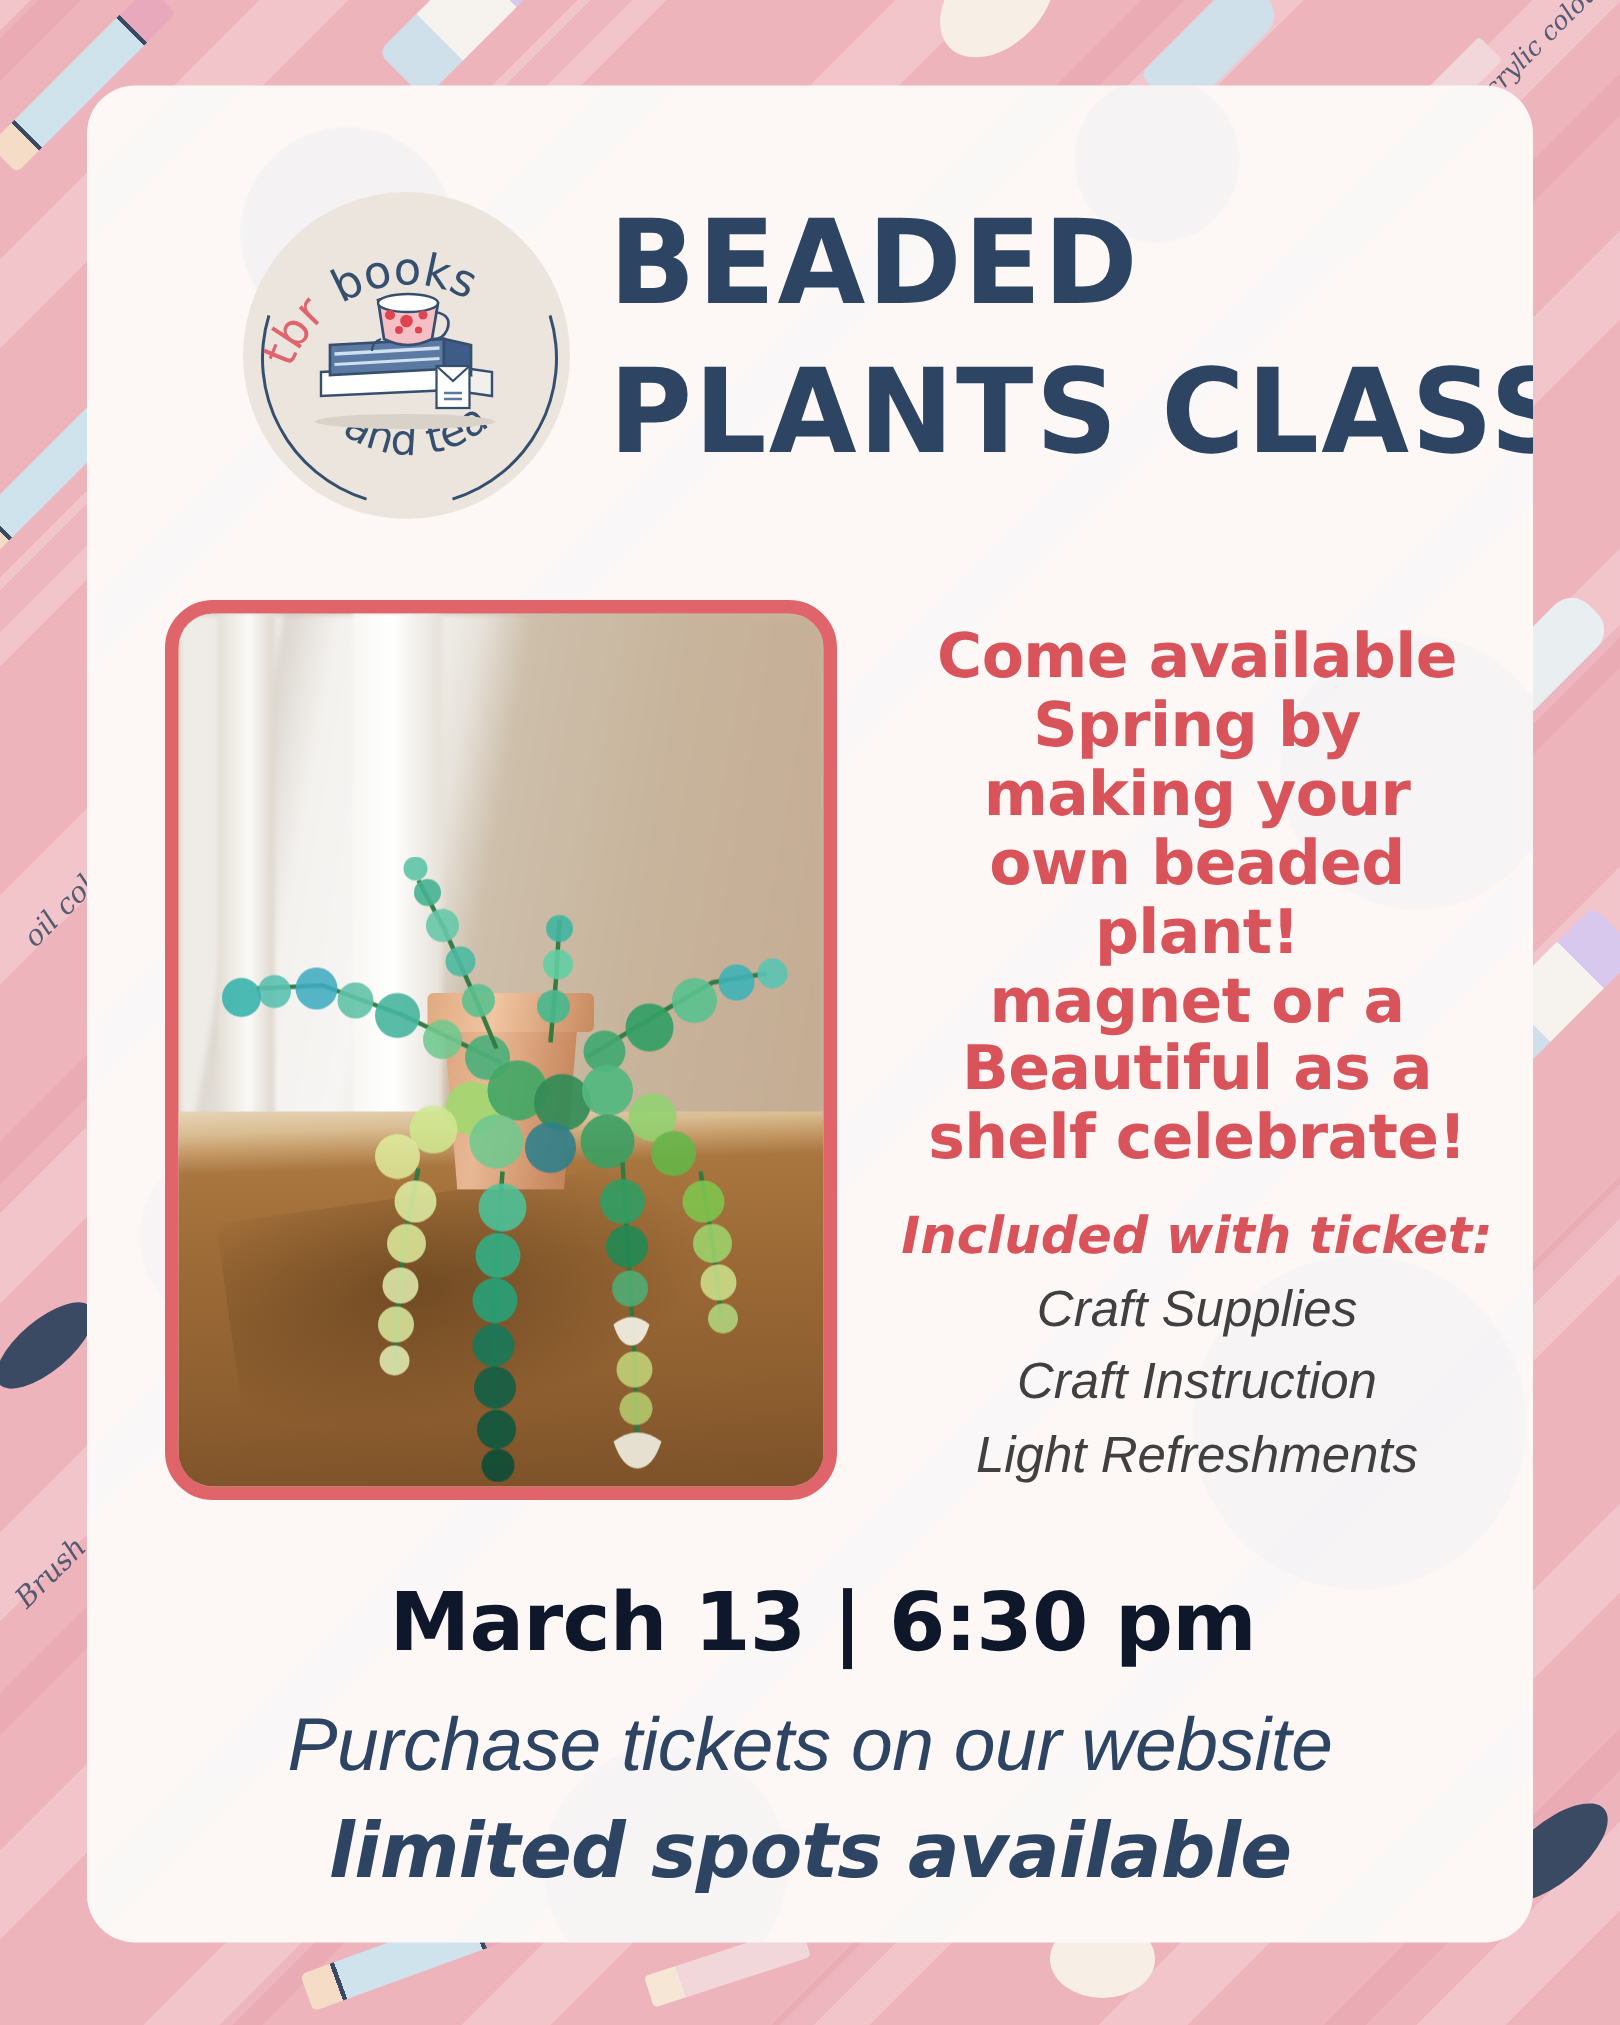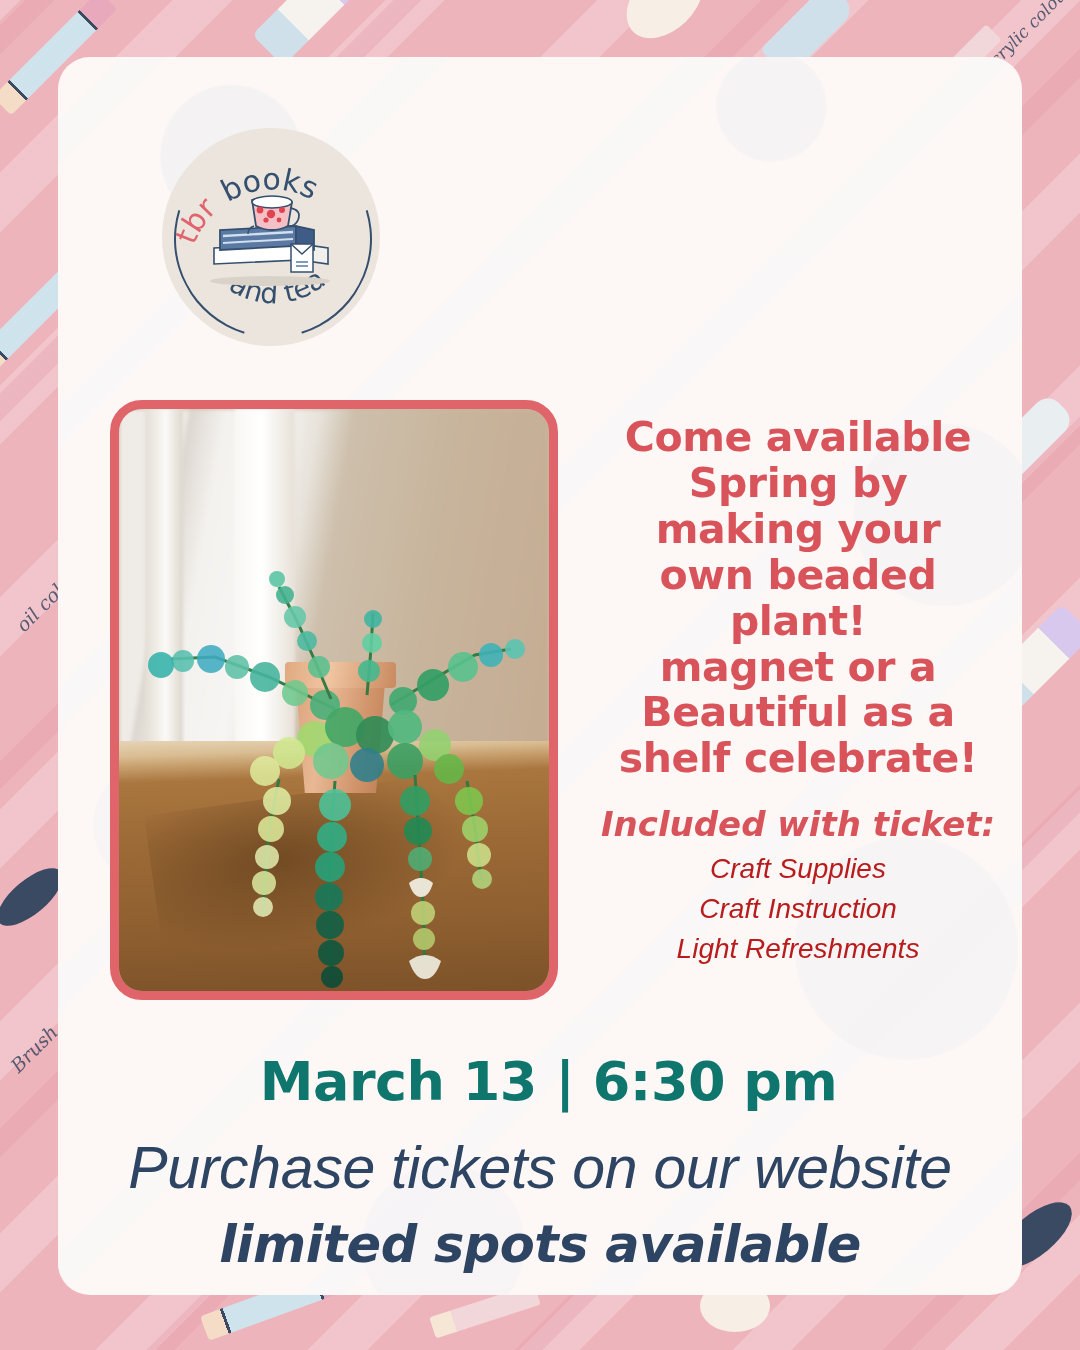--- a/index.html
+++ b/index.html
@@ -278,49 +278,49 @@
     font-style: italic;
     font-size: 34px;
     line-height: 1.2;
     color: #d9545a;
     margin: 22px 0 4px 0;
   }
   .copy-item {
     font-family: "Liberation Sans", sans-serif;
     font-weight: 400;
     font-style: italic;
-    font-size: 28px;
+    font-size: 34px;
     line-height: 1.42;
-    color: #b91c1c;
+    color: #404040;
     margin: 0;
   }
 
   
   #footer {
     position: absolute;
     left: 0;
     top: 995px;
     width: 964px;
     text-align: center;
   }
   .footer-date {
     font-family: "DejaVu Sans", sans-serif;
     font-weight: 700;
     font-size: 54px;
     line-height: 1.1;
-    color: #0f766e;
+    color: #0f172a;
     margin: 0;
     letter-spacing: -0.5px;
     padding-left: 17px;
   }
   .footer-sub {
     font-family: "Liberation Sans", sans-serif;
     font-weight: 400;
     font-style: italic;
-    font-size: 59px;
+    font-size: 50px;
     line-height: 1.12;
     color: #2d4463;
     margin: 24px 0 0 0;
     letter-spacing: -0.3px;
   }
   .footer-limited {
     font-family: "DejaVu Sans", sans-serif;
     font-weight: 700;
     font-style: italic;
     font-size: 51px;
@@ -400,20 +400,24 @@
             <path d="M94 22 q12 2 8 12 q-3 7 -11 6" fill="none" stroke="#35506e" stroke-width="1.8"></path>
             <circle cx="64" cy="24" r="3.4" fill="#e0444f"></circle>
             <circle cx="75" cy="28" r="4.2" fill="#e0444f"></circle>
             <circle cx="86" cy="24" r="3" fill="#e0444f"></circle>
             <circle cx="70" cy="34" r="2.6" fill="#e0444f"></circle>
             <circle cx="83" cy="34" r="2.4" fill="#e0444f"></circle>
             <path d="M58 40 q-6 2 -6 8" fill="none" stroke="#35506e" stroke-width="1.5"></path>
           </svg>
         </div>
 
+        <div id="title-block">
+          <div class="title-line">BEADED</div>
+          <div class="title-line second">PLANTS CLASS</div>
+        </div>
       </div>
 
       <div id="photo">
         <div class="photo-inner">
           <div class="wall"></div>
           <div class="door-frame"></div>
           <div class="door-frame2"></div>
           <div class="table"></div>
           <div class="table-shadow"></div>
           <div class="pot"></div>

